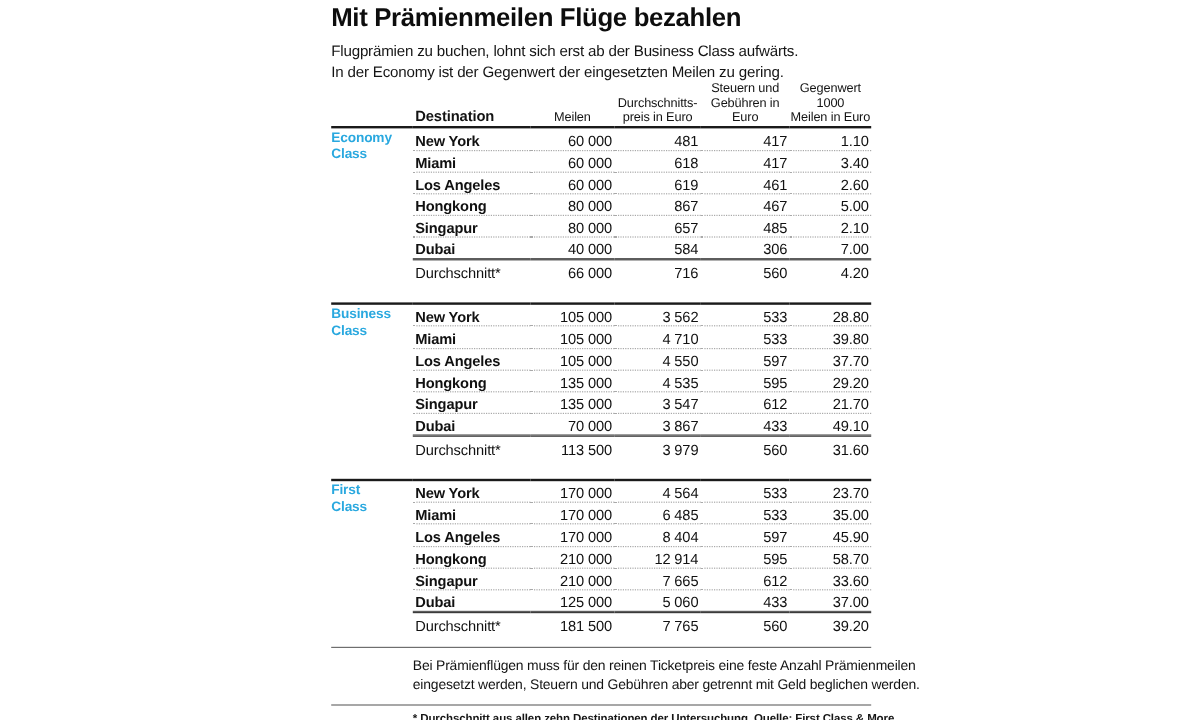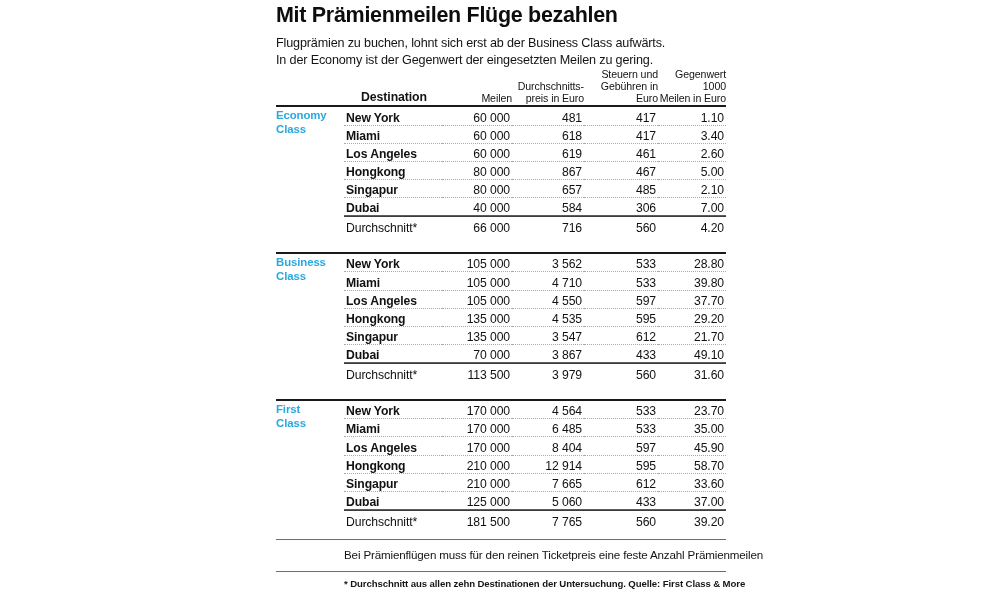--- a/index.html
+++ b/index.html
@@ -61,27 +61,26 @@
   table.grid td, table.grid th {
     padding: 0;
     vertical-align: bottom;
     font-weight: normal;
   }
 
   
   .headcell {
     font-size: 10.6px;
     line-height: 1.13;
-    text-align: right;
     padding: 0 2px 3px 0;
     color: #131313;
     letter-spacing: -0.1px;
   }
   .headcell.dest {
-    text-align: center;
+    text-align: left;
     font-weight: bold;
     font-size: 12.3px;
     padding-left: 2px;
   }
   .headcell .l2 { display: block; }
 
   .rule-heavy td {
     border-top: 2.1px solid #1a1a1a;
     height: 0;
     font-size: 0;
@@ -407,18 +406,19 @@
           </tr>
           <tr class="spacer short">
             <td colspan="6"></td>
           </tr>
         </tbody>
     </table>
 
     <div class="foot-rule-top"></div>
     <div class="noteblock foot-indent">
       <div>Bei Prämienflügen muss für den reinen Ticketpreis eine feste Anzahl Prämienmeilen</div>
+      <div>eingesetzt werden, Steuern und Gebühren aber getrennt mit Geld beglichen werden.</div>
     </div>
     <div class="foot-rule-bot"></div>
     <div class="sourceline foot-indent">* Durchschnitt aus allen zehn Destinationen der Untersuchung. Quelle: First Class &amp; More</div>
 
   </div>
 </div>
 
 </body></html>

